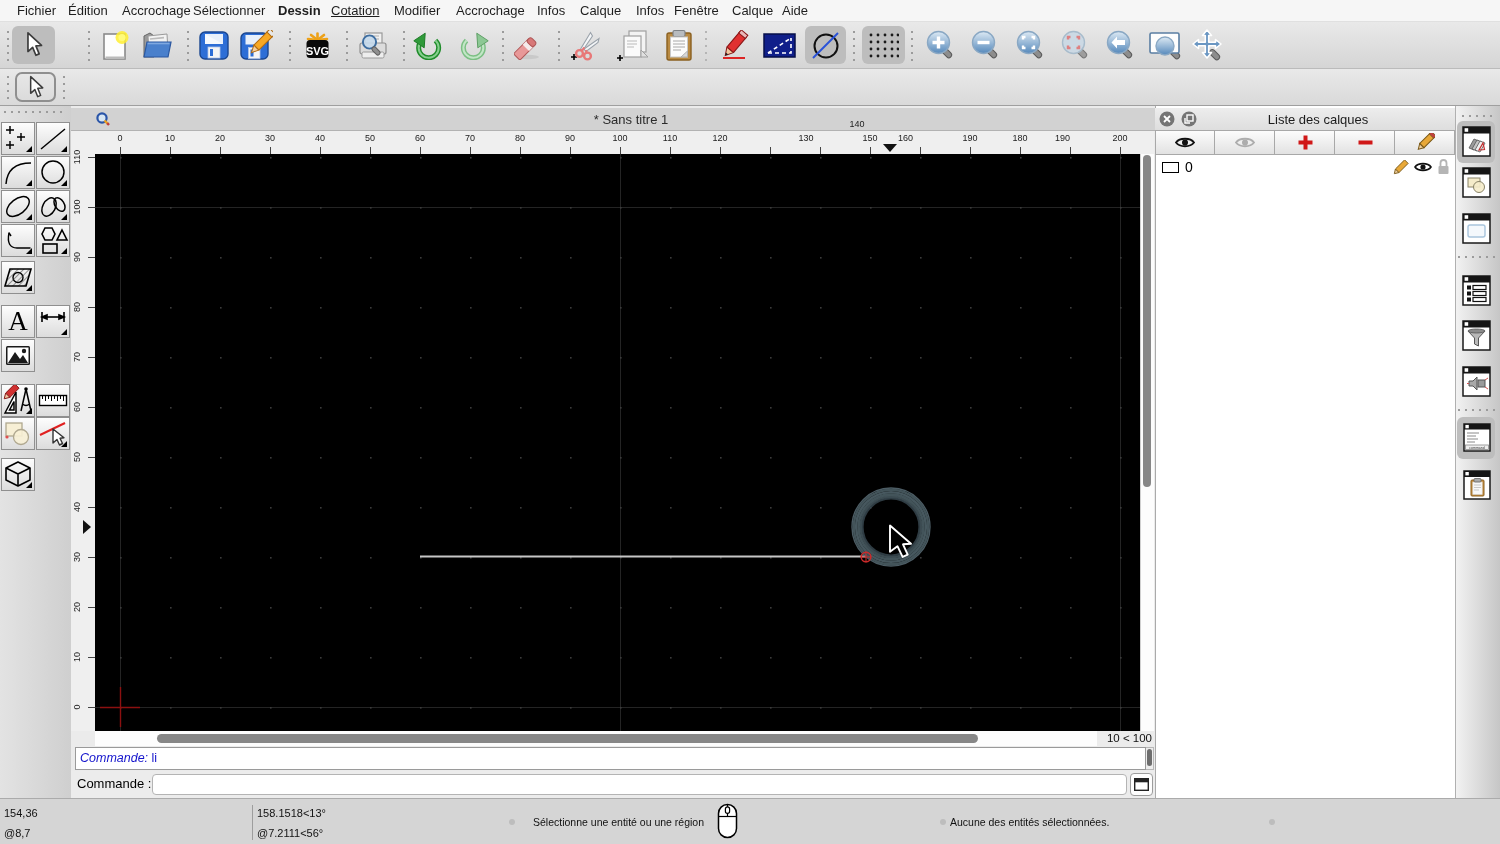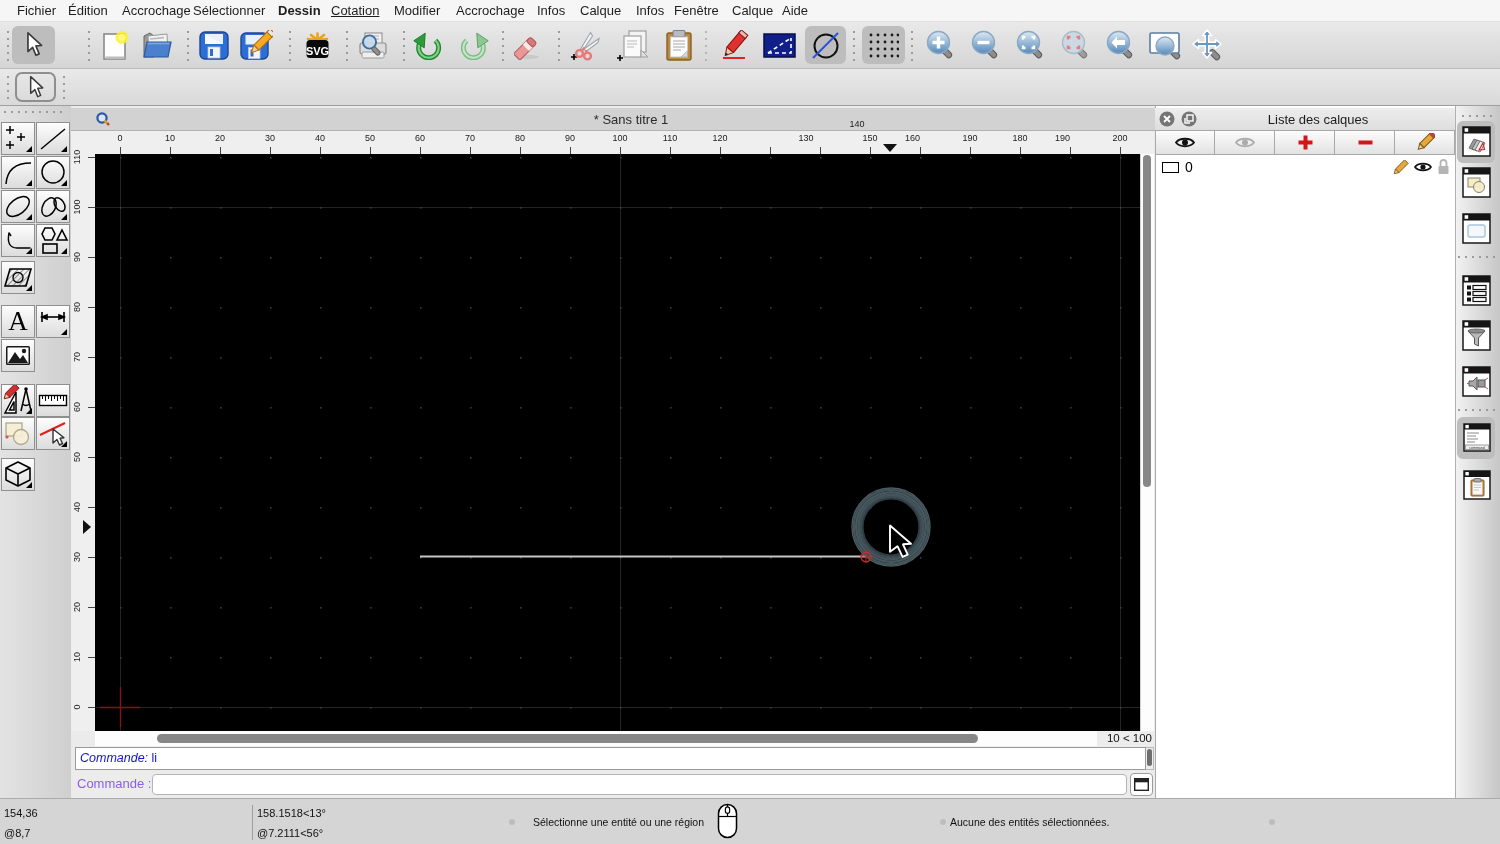--- a/index.html
+++ b/index.html
@@ -441,21 +441,21 @@
 <div class="ab rulnum" style="left:655px;top:133px;width:30px;text-align:center;">110</div>
 <div class="ab" style="left:670px;top:147px;width:1px;height:7px;background:#444;"></div>
 <div class="ab rulnum" style="left:705px;top:133px;width:30px;text-align:center;">120</div>
 <div class="ab" style="left:720px;top:147px;width:1px;height:7px;background:#444;"></div>
 <div class="ab rulnum" style="left:755px;top:133px;width:30px;text-align:center;margin-left:36px;">130</div>
 <div class="ab" style="left:770px;top:147px;width:1px;height:7px;background:#444;"></div>
 <div class="ab rulnum" style="left:805px;top:119px;width:30px;text-align:center;margin-left:37px;">140</div>
 <div class="ab" style="left:820px;top:147px;width:1px;height:7px;background:#444;"></div>
 <div class="ab rulnum" style="left:855px;top:133px;width:30px;text-align:center;">150</div>
 <div class="ab" style="left:870px;top:147px;width:1px;height:7px;background:#444;"></div>
-<div class="ab rulnum" style="left:905px;top:133px;width:30px;text-align:left;">160</div>
+<div class="ab rulnum" style="left:883px;top:133px;width:30px;text-align:right;">160</div>
 <div class="ab" style="left:920px;top:147px;width:1px;height:7px;background:#444;"></div>
 <div class="ab rulnum" style="left:955px;top:133px;width:30px;text-align:center;">190</div>
 <div class="ab" style="left:970px;top:147px;width:1px;height:7px;background:#444;"></div>
 <div class="ab rulnum" style="left:1005px;top:133px;width:30px;text-align:center;">180</div>
 <div class="ab" style="left:1020px;top:147px;width:1px;height:7px;background:#444;"></div>
 <div class="ab rulnum" style="left:1055px;top:133px;width:30px;text-align:left;">190</div>
 <div class="ab" style="left:1070px;top:147px;width:1px;height:7px;background:#444;"></div>
 <div class="ab rulnum" style="left:1105px;top:133px;width:30px;text-align:center;">200</div>
 <div class="ab" style="left:1120px;top:147px;width:1px;height:7px;background:#444;"></div>
 <svg class="ab" style="left:883px;top:144px;" width="14" height="8" viewBox="0 0 14 8">
@@ -772,21 +772,21 @@
 <div class="ab" style="left:95px;top:731px;width:1002px;height:15px;background:#fdfdfd;"></div>
 <div class="ab" style="left:157px;top:734px;width:821px;height:9px;background:#878787;border-radius:4.5px;"></div>
 <div class="ab" style="left:1097px;top:731px;width:57px;height:15px;background:#ececec;font-size:11.5px;color:#111;text-align:right;line-height:15px;padding-right:2px;box-sizing:border-box;">10 &lt; 100</div>
 
 <div class="ab" style="left:75px;top:747px;width:1071px;height:23px;background:#fff;border:1px solid #9a9a9a;box-sizing:border-box;"></div>
 <div class="ab" style="left:80px;top:747px;font-size:12.5px;line-height:23px;color:#1414cc;"><i>Commande:</i> li</div>
 <div class="ab" style="left:1146px;top:747px;width:8px;height:23px;background:#ededed;border:1px solid #b8b8b8;border-left:none;box-sizing:border-box;"></div>
 <div class="ab" style="left:1147px;top:749px;width:5px;height:17px;background:#6e6e6e;border-radius:2.5px;"></div>
 
 <div class="ab" style="left:71px;top:771px;width:1084px;height:27px;background:#ececec;"></div>
-<div class="ab" style="left:77px;top:771px;font-size:13px;line-height:26px;color:#8b5cf6;">Commande :</div>
+<div class="ab" style="left:77px;top:771px;font-size:13px;line-height:26px;color:#000000;">Commande :</div>
 <div class="ab" style="left:152px;top:774px;width:975px;height:21px;background:#fff;border:1px solid #b4b4b4;border-radius:4px;box-sizing:border-box;"></div>
 <div class="ab" style="left:1130px;top:773px;width:23px;height:23px;background:#fdfdfd;border:1px solid #9c9c9c;border-radius:4px;box-sizing:border-box;"></div>
 <svg class="ab" style="left:1134px;top:778px;" width="15" height="13" viewBox="0 0 15 13">
     <rect x="0.7" y="0.7" width="13.6" height="11.6" fill="#fff" stroke="#222" stroke-width="1.4"></rect>
     <rect x="0.7" y="0.7" width="13.6" height="3.6" fill="#222"></rect>
   </svg>
 
 <div class="ab" style="left:1155px;top:106px;width:300px;height:692px;background:#fff;border-left:1px solid #aaa;box-sizing:border-box;"></div>
 <div class="ab" style="left:1155px;top:108px;width:345px;height:23px;background:linear-gradient(#ededed,#dedede);border-bottom:1px solid #b6b6b6;box-sizing:border-box;"></div>
 <svg class="ab" style="left:1159px;top:111px;" width="16" height="16" viewBox="0 0 16 16">

